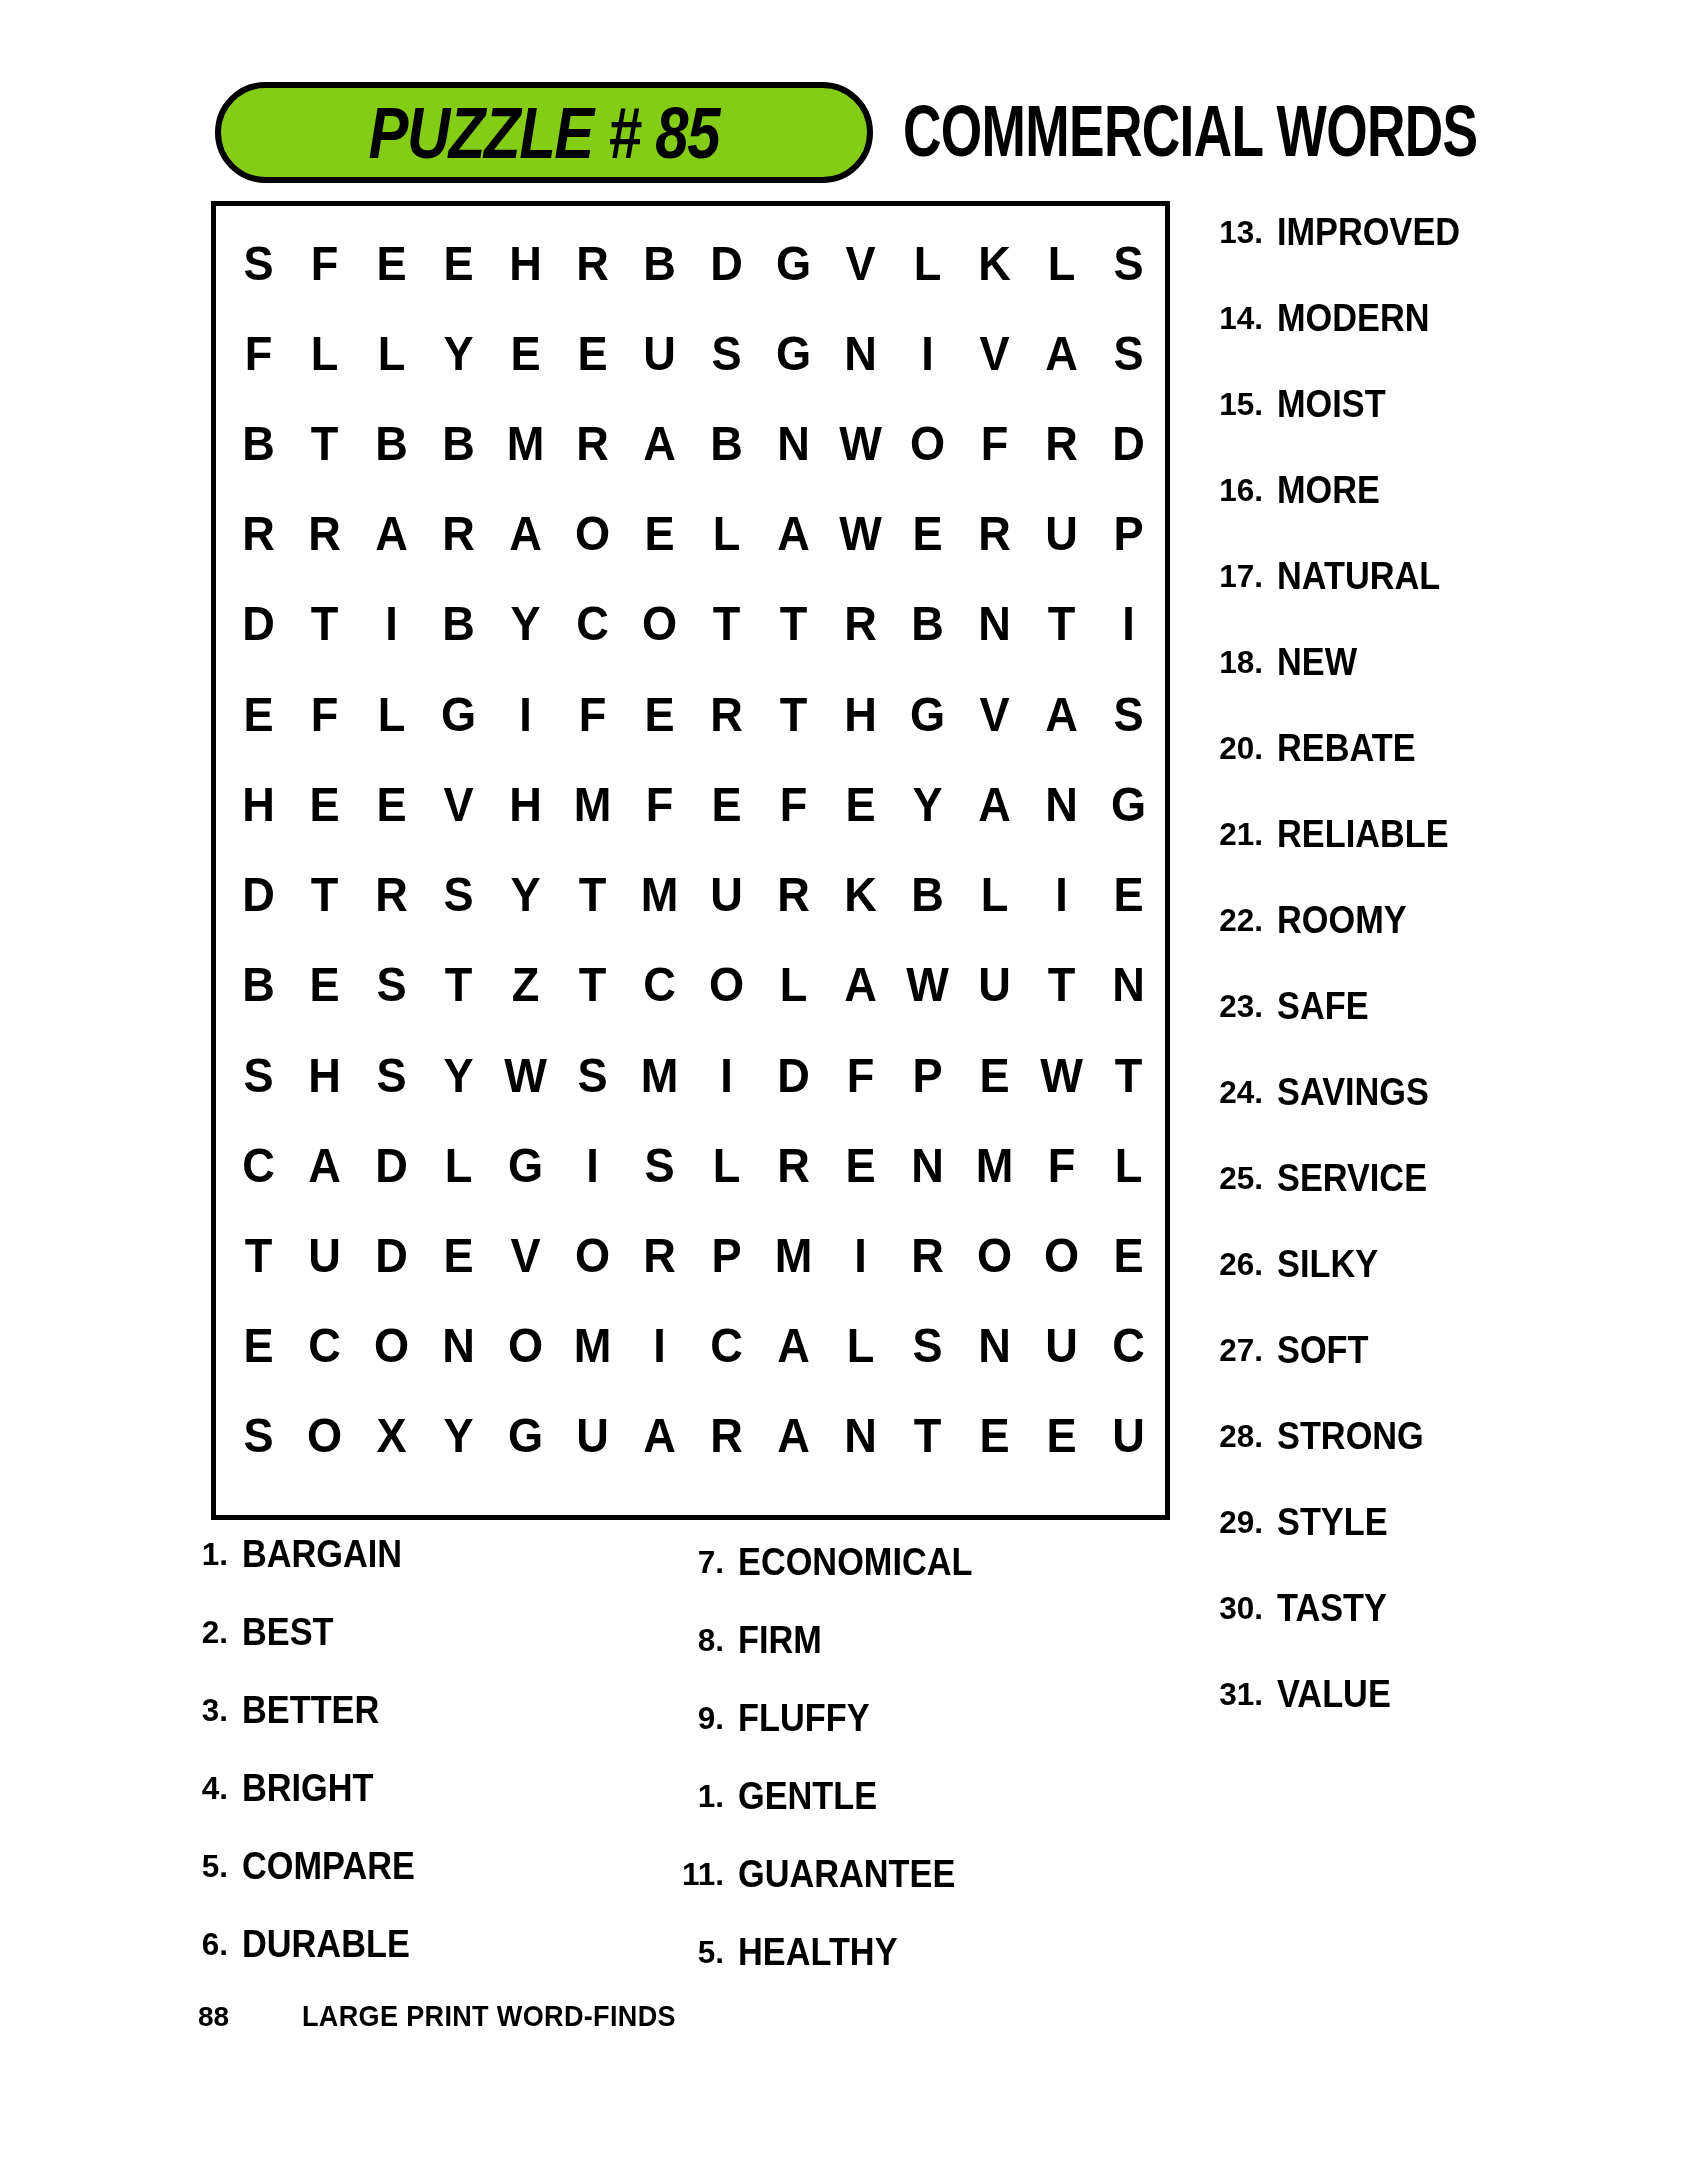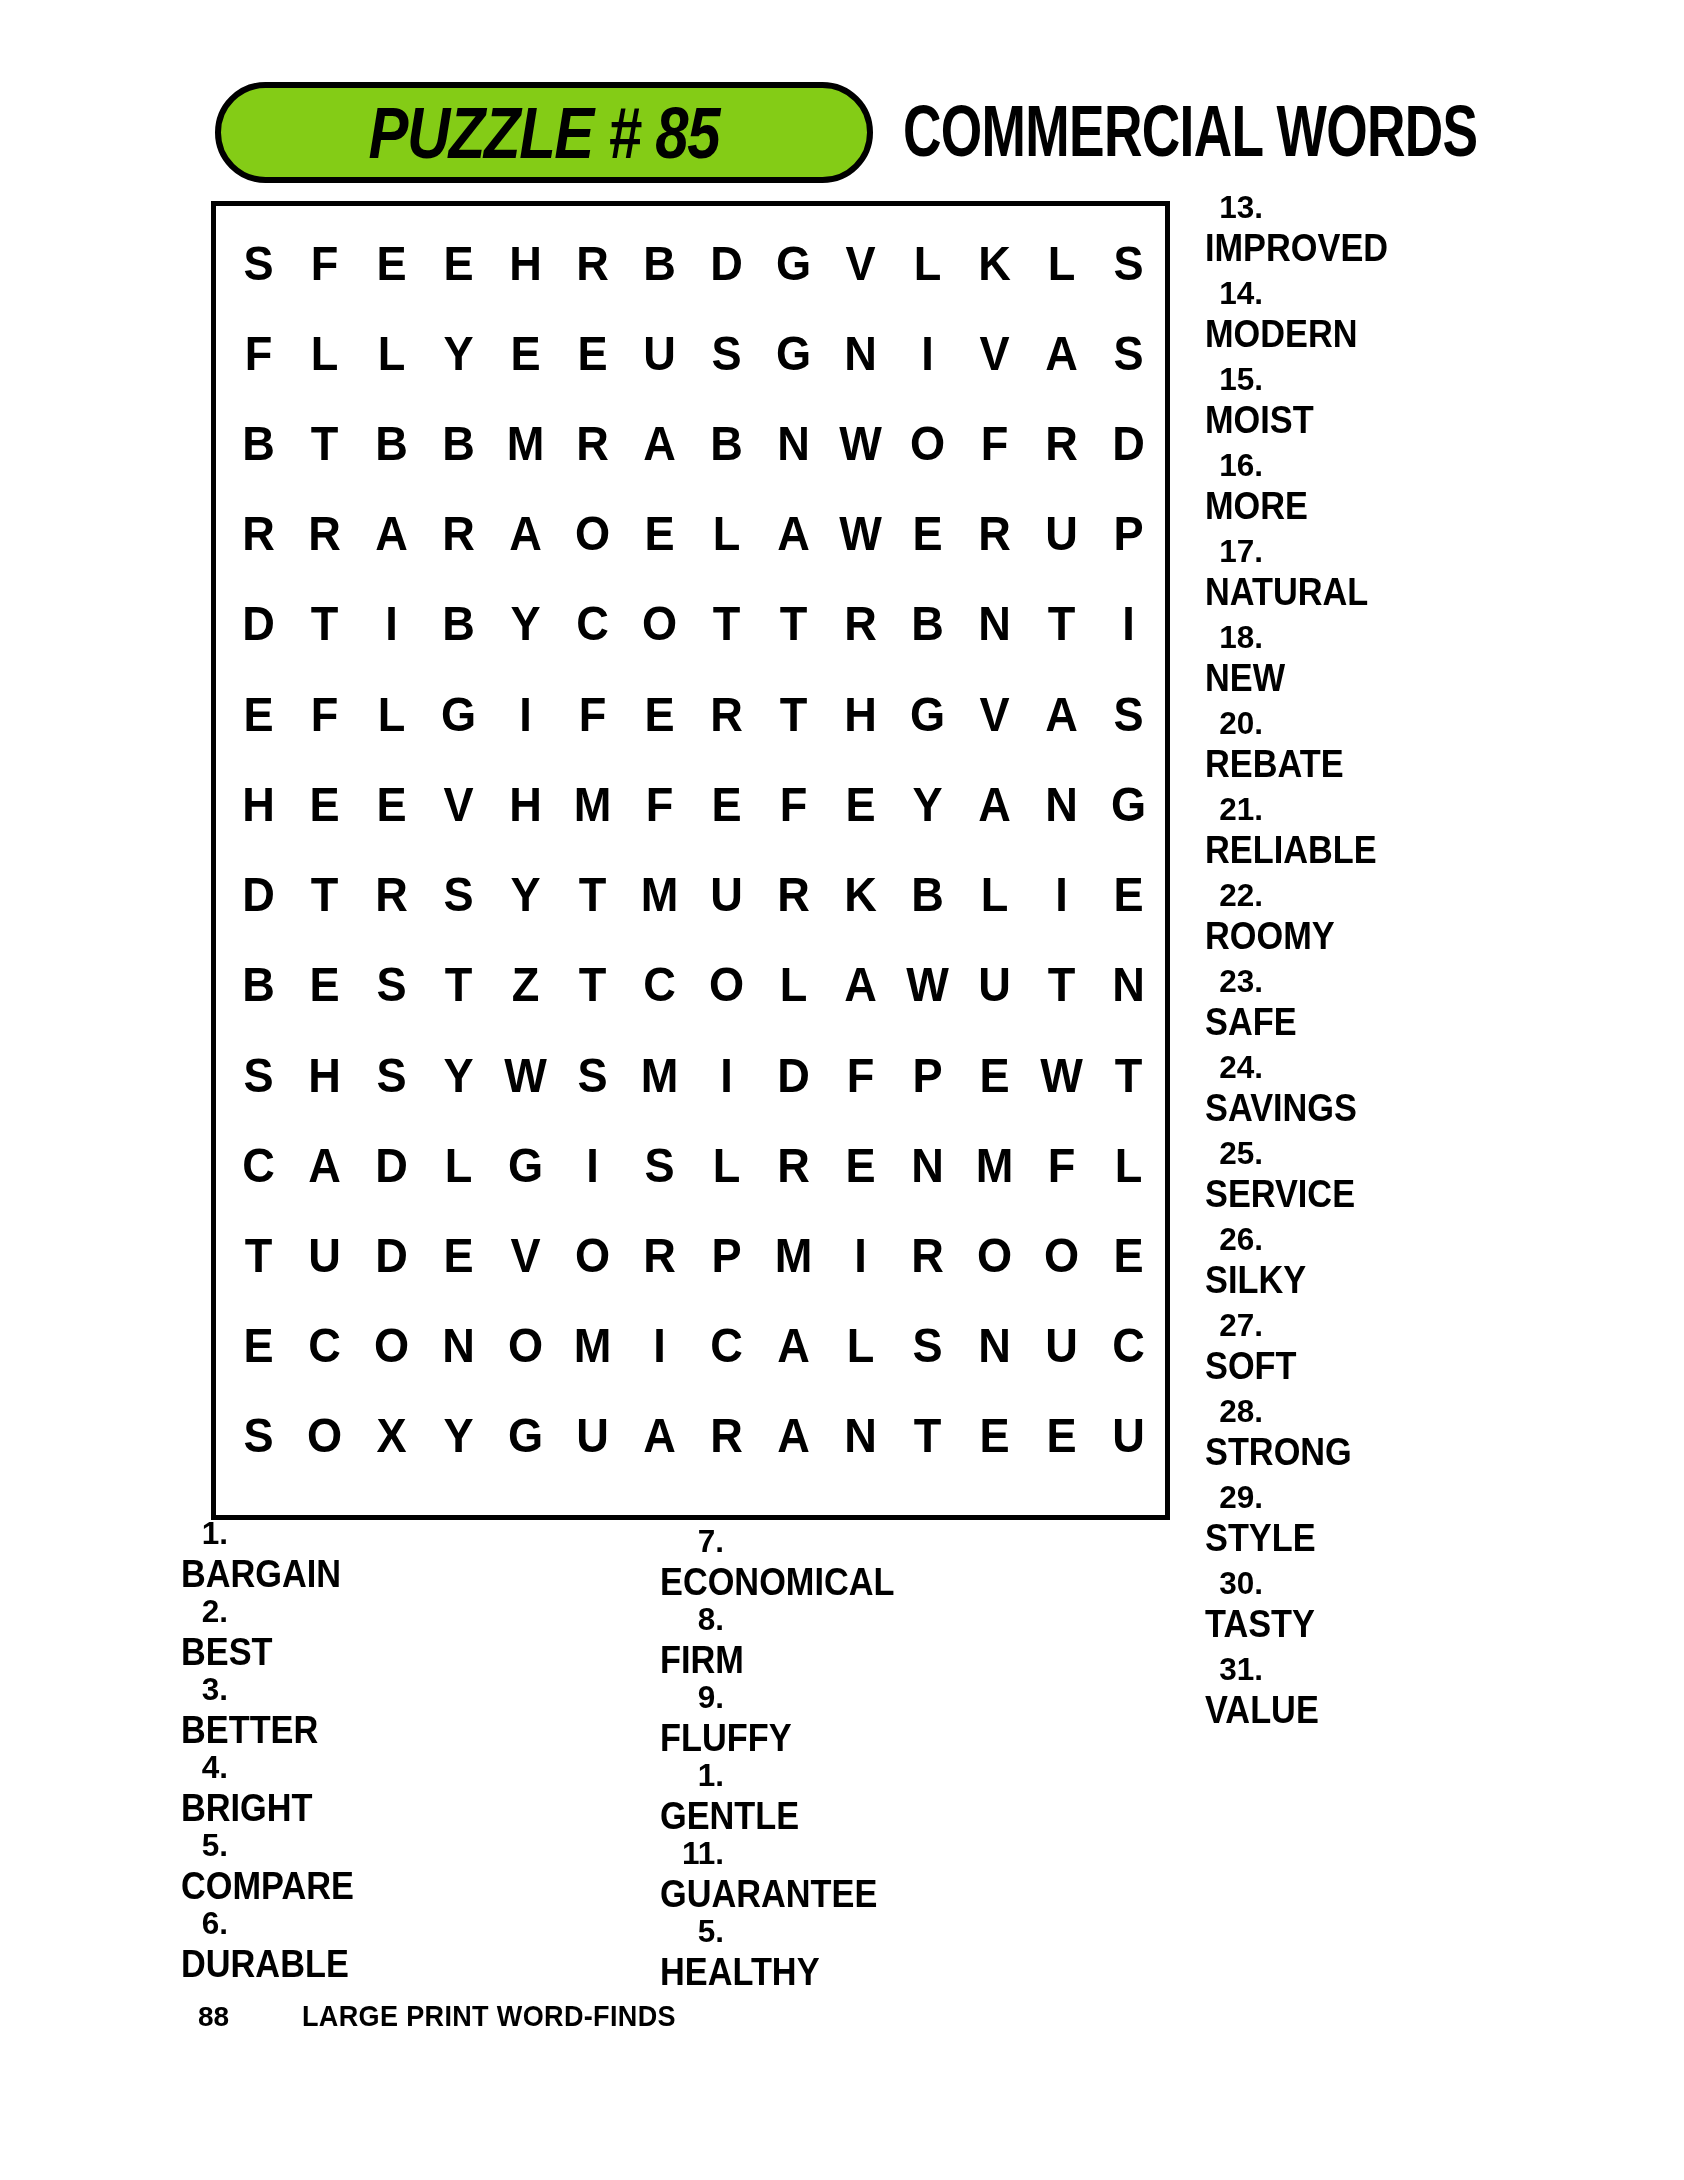--- a/index.html
+++ b/index.html
@@ -41,21 +41,21 @@
     padding:12px 3.4px 34px 8.5px;
     background:#fff;
   }
   .cell{
     display:flex;align-items:center;justify-content:center;
     font-size:48px;font-weight:bold;
     transform:scaleX(0.94);
   }
   
   .list{position:absolute;}
-  .witem{display:flex;align-items:flex-start;flex-direction:column;}
+  .witem{display:flex;align-items:center;}
   .num{font-weight:bold;text-align:right;flex:none;}
   .word{
     font-weight:bold;white-space:nowrap;
     transform:scaleX(0.88);transform-origin:left center;
   }
   .list-right{left:1191px;top:189px;}
   .list-right .witem{height:86px;}
   .list-right .num{width:72px;font-size:31.5px;}
   .list-right .word{font-size:39px;margin-left:13.6px;}
 

